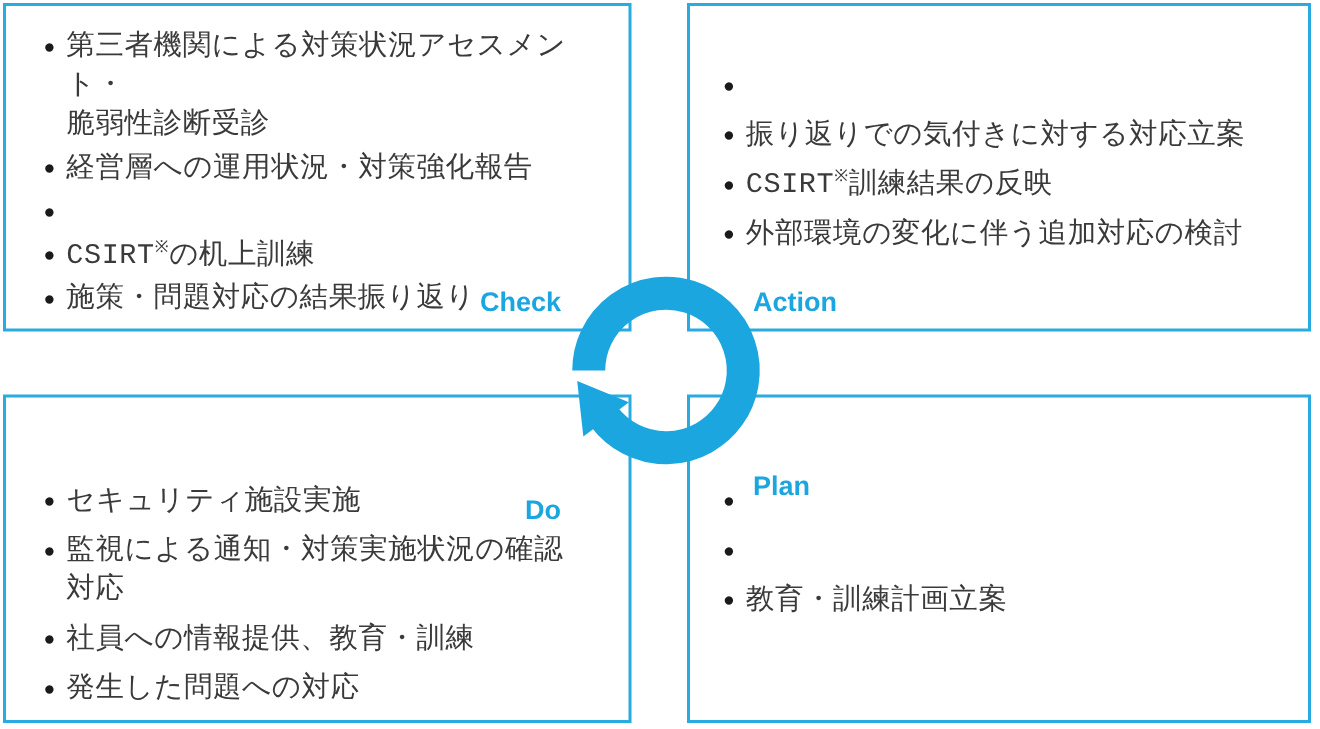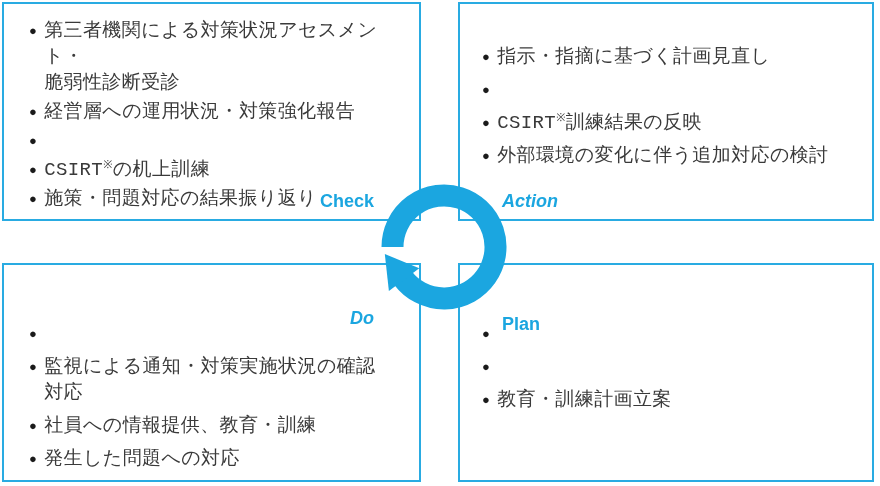--- a/index.html
+++ b/index.html
@@ -21,22 +21,22 @@
   #box-plan   ul.items{padding:56px 6px 0 22px;}
   li.item{display:flex;gap:7px;font-size:19px;line-height:26px;color:var(--text);letter-spacing:.02em;}
   #box-check li.item{margin-bottom:3px;}
   #box-action li.item,#box-do li.item,#box-plan li.item{margin-bottom:7px;}
   .bullet{flex:none;font-size:13px;line-height:26px;color:var(--bullet);}
   .txt{white-space:pre-line;font-family:Liberation Mono, monospace;}
   .txt sup{font-size:11px;line-height:0;}
 
   .qlabel{position:absolute;font-size:18px;line-height:28px;font-weight:600;color:var(--accent);margin-top:32px;}
   #label-check{right:45px;bottom:4px;}
-  #label-action{left:42px;bottom:4px;font-style:italic;}
-  #label-do{right:45px;top:7px;font-style:italic;}
+  #label-action{left:42px;bottom:4px;}
+  #label-do{right:45px;top:29px;}
   #label-plan{left:42px;top:13px;}
 
   .cycle-icon{position:absolute;left:369px;top:172px;width:150px;height:150px;z-index:5;}
 </style>
 </head>
 <body>
 
 <div class="stage" style="--accent: #1BA6E0; --border: #29ABE2; --text: #3A3A3A; --bullet: #1A1A1A;">
 
   <div class="qbox" id="box-check">
@@ -62,41 +62,42 @@
           <span class="txt">施策・問題対応の結果振り返り</span>
         </li>
       </ul>
     <div class="qlabel" id="label-check">Check</div>
   </div>
 
   <div class="qbox" id="box-action">
     <ul class="items">
         <li class="item">
           <span class="bullet">●</span>
-          <span class="txt">指示・指摘に基づく計画見直し</span>
         </li>
         <li class="item">
           <span class="bullet">●</span>
+          <span class="txt">振り返りでの気付きに対する対応立案</span>
         </li>
         <li class="item">
           <span class="bullet">●</span>
           <span class="txt">CSIRT<sup>※</sup>訓練結果の反映</span>
         </li>
         <li class="item">
           <span class="bullet">●</span>
           <span class="txt">外部環境の変化に伴う追加対応の検討</span>
         </li>
       </ul>
     <div class="qlabel" id="label-action">Action</div>
   </div>
 
   <div class="qbox" id="box-do">
     <ul class="items">
         <li class="item">
           <span class="bullet">●</span>
+          <span class="txt">セキュリティ施設実施</span>
         </li>
         <li class="item">
           <span class="bullet">●</span>
           <span class="txt">監視による通知・対策実施状況の確認
 対応</span>
         </li>
         <li class="item">
           <span class="bullet">●</span>
           <span class="txt">社員への情報提供、教育・訓練</span>
         </li>

